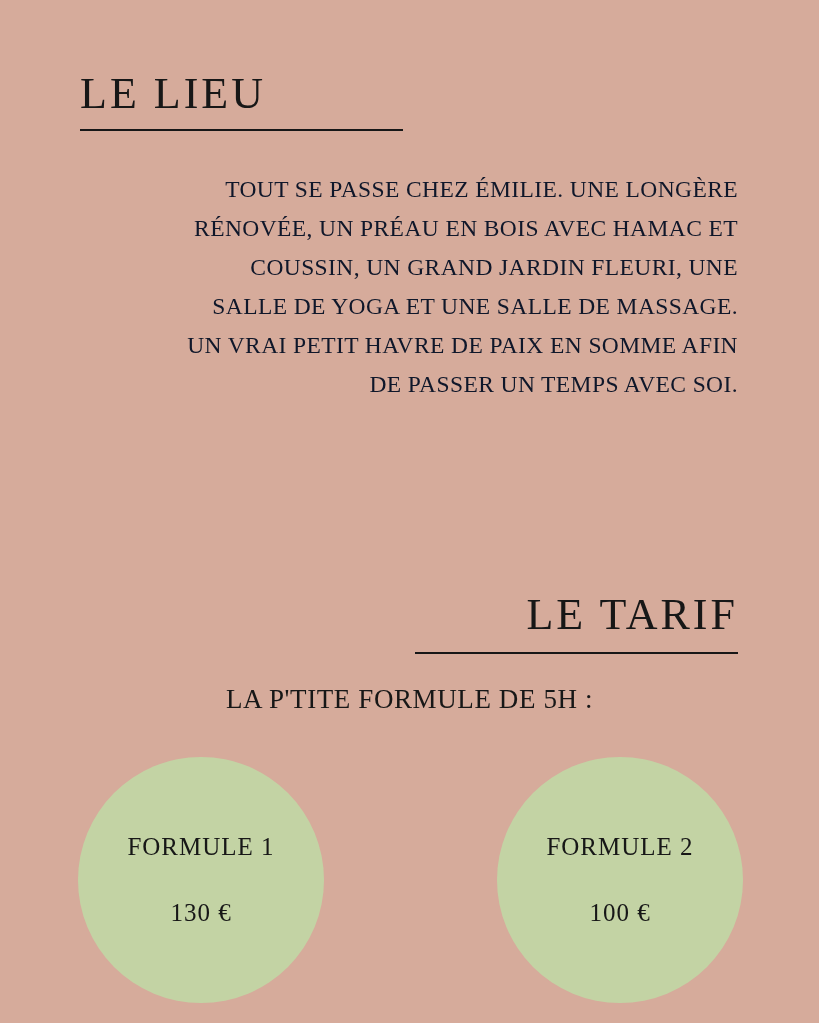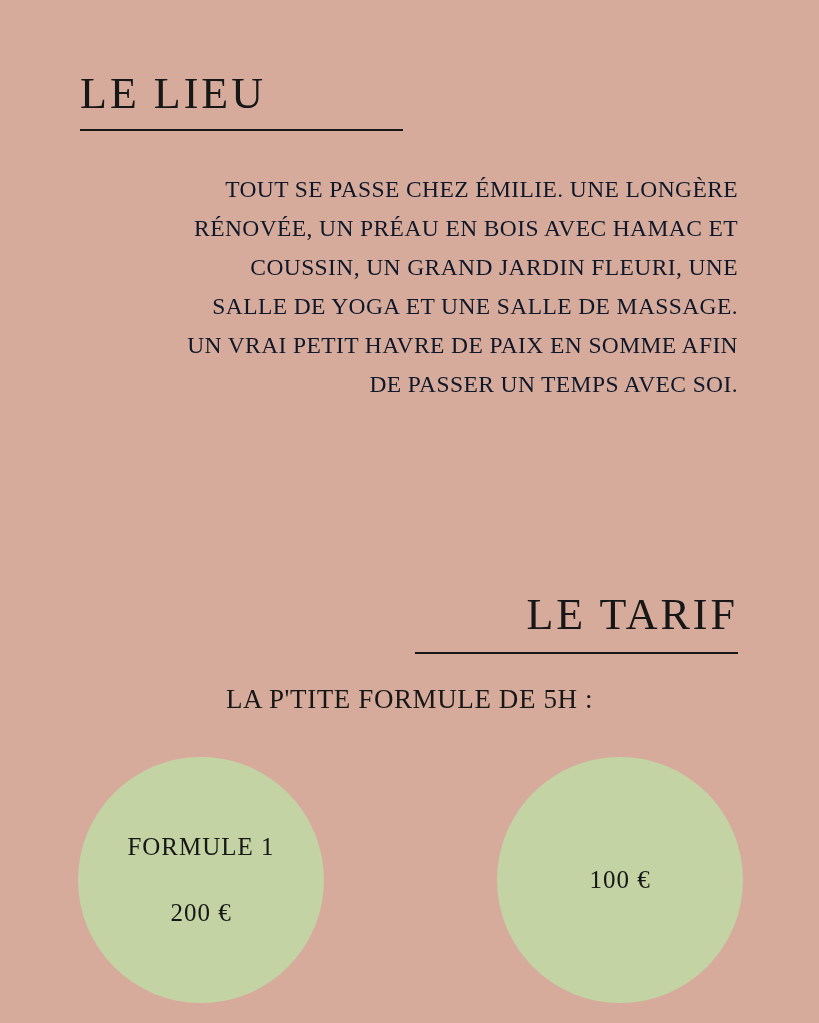--- a/index.html
+++ b/index.html
@@ -143,20 +143,21 @@
   <div class="lieu-text">TOUT SE PASSE CHEZ ÉMILIE. UNE LONGÈRE RÉNOVÉE, UN PRÉAU EN BOIS AVEC HAMAC ET COUSSIN, UN GRAND JARDIN FLEURI, UNE SALLE DE YOGA ET UNE SALLE DE MASSAGE. UN VRAI PETIT HAVRE DE PAIX EN SOMME AFIN DE PASSER UN TEMPS AVEC SOI.</div>
 
   <div class="heading-tarif">LE TARIF</div>
   <div class="rule-tarif"></div>
 
   <div class="tarif-subtitle">LA P'TITE FORMULE DE 5H :</div>
 
   <div class="circles">
     <div class="circle left">
       <div class="circle-title">FORMULE 1</div>
-      <div class="circle-price">200 €</div>
+      <div class="circle-price">130 €</div>
     </div>
     <div class="circle right">
+      <div class="circle-title">FORMULE 2</div>
       <div class="circle-price">100 €</div>
     </div>
   </div>
 
 </div>
 
 </body></html>

